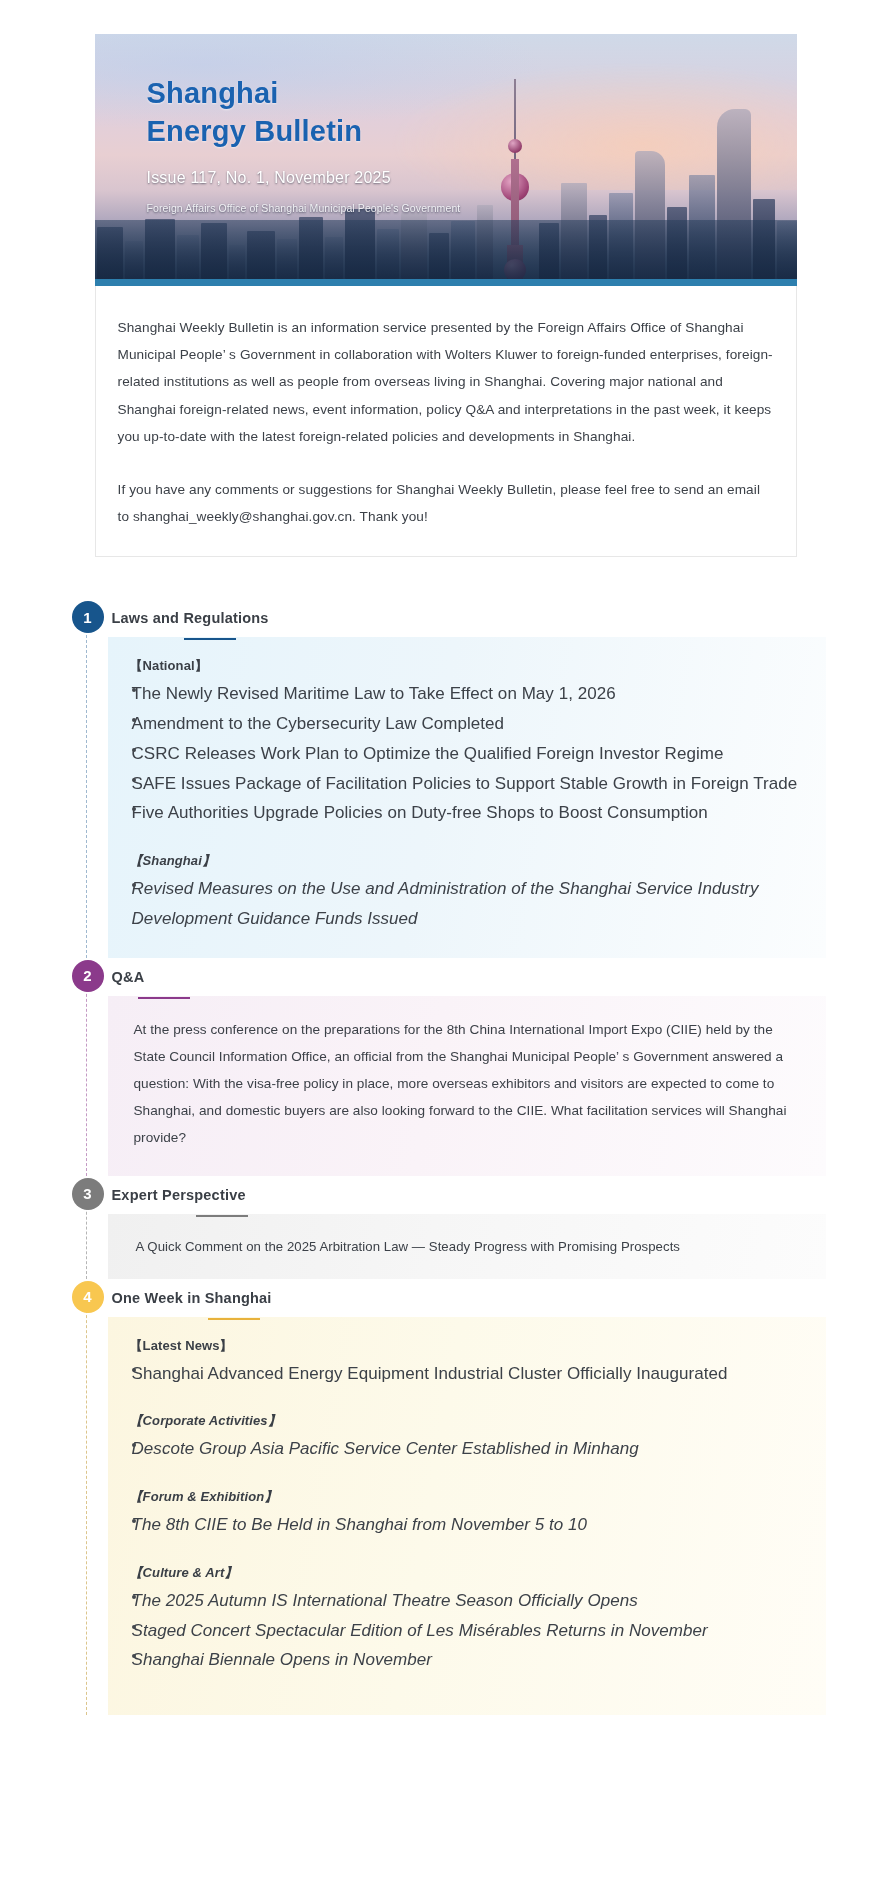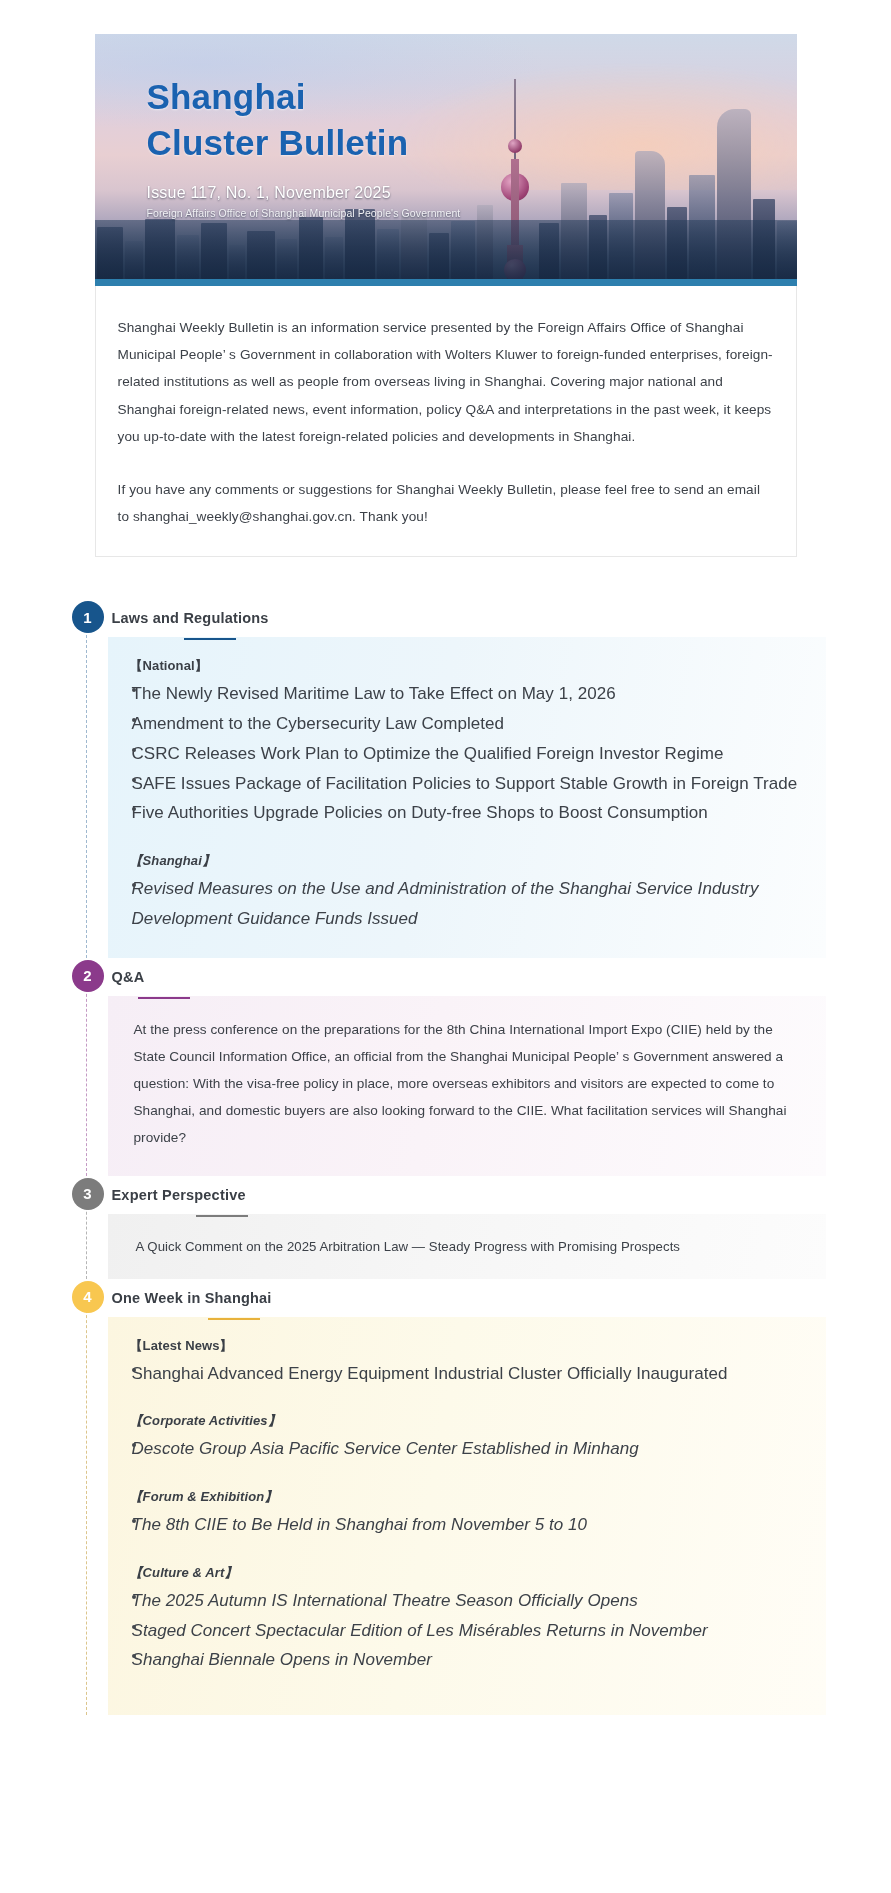--- a/index.html
+++ b/index.html
@@ -71,31 +71,31 @@
     background: linear-gradient(180deg,#a4627f,#6a3f5c); }
   .pearl .ball-big { position:absolute; left:8px; bottom:78px; width:28px; height:28px;
     border-radius:50%; background: radial-gradient(circle at 35% 30%, #e3a3c3, #9b3f72 70%, #6d2b52); }
   .pearl .ball-sm { position:absolute; left:15px; bottom:126px; width:14px; height:14px;
     border-radius:50%; background: radial-gradient(circle at 35% 30%, #dfa5c4, #8f3a68 72%); }
   .pearl .ball-bot { position:absolute; left:11px; bottom:-2px; width:22px; height:22px;
     border-radius:50%; background: radial-gradient(circle at 35% 30%, #dda0c0, #8d3a68 72%); }
 
   .hero-text { position:absolute; left:52px; top:40px; z-index: 5; }
   .hero-title {
-    font-size: 35px; font-weight: 700; line-height: 1.32;
+    font-size: 29px; font-weight: 700; line-height: 1.32;
     color: #1a62b0; letter-spacing: .2px;
     text-shadow: 0 1px 2px rgba(255,255,255,.55);
   }
   .hero-issue {
     margin-top: 18px;
     font-size: 16px; color: #ffffff; letter-spacing:.2px;
     text-shadow: 0 1px 2px rgba(30,40,60,.6);
   }
   .hero-org {
-    margin-top: 5px;
+    margin-top: 15px;
     font-size: 10.5px; color: #f0f0f4; letter-spacing:.1px;
     text-shadow: 0 1px 2px rgba(30,40,60,.7);
   }
 
   
   .intro-card {
     width: 702px; margin: 0 auto;
     background: #fff;
     border: 1px solid #e7e7e7;
     border-top: none;
@@ -227,21 +227,21 @@
         <div class="bld dark" style="left:658px;width:22px;height:80px;"></div>
         <div class="bld" style="left:682px;width:20px;height:58px;"></div>
       </div>
 
       <div class="water"></div>
       <div class="water-strip"></div>
 
       <div class="hero-text">
         <div class="hero-title">
           <div>Shanghai</div>
-          <div>Cluster Bulletin</div>
+          <div>Energy Bulletin</div>
         </div>
         <div class="hero-issue">Issue 117, No. 1, November 2025</div>
         <div class="hero-org">Foreign Affairs Office of Shanghai Municipal People's Government</div>
       </div>
     </div>
   </div>
 
   <div class="intro-card">
     <p>Shanghai Weekly Bulletin is an information service presented by the Foreign Affairs Office of Shanghai Municipal People’ s Government in collaboration with Wolters Kluwer to foreign-funded enterprises, foreign-related institutions as well as people from overseas living in Shanghai. Covering major national and Shanghai foreign-related news, event information, policy Q&amp;A and interpretations in the past week, it keeps you up-to-date with the latest foreign-related policies and developments in Shanghai.</p>
     <p>If you have any comments or suggestions for Shanghai Weekly Bulletin, please feel free to send an email to shanghai_weekly@shanghai.gov.cn. Thank you!</p>

